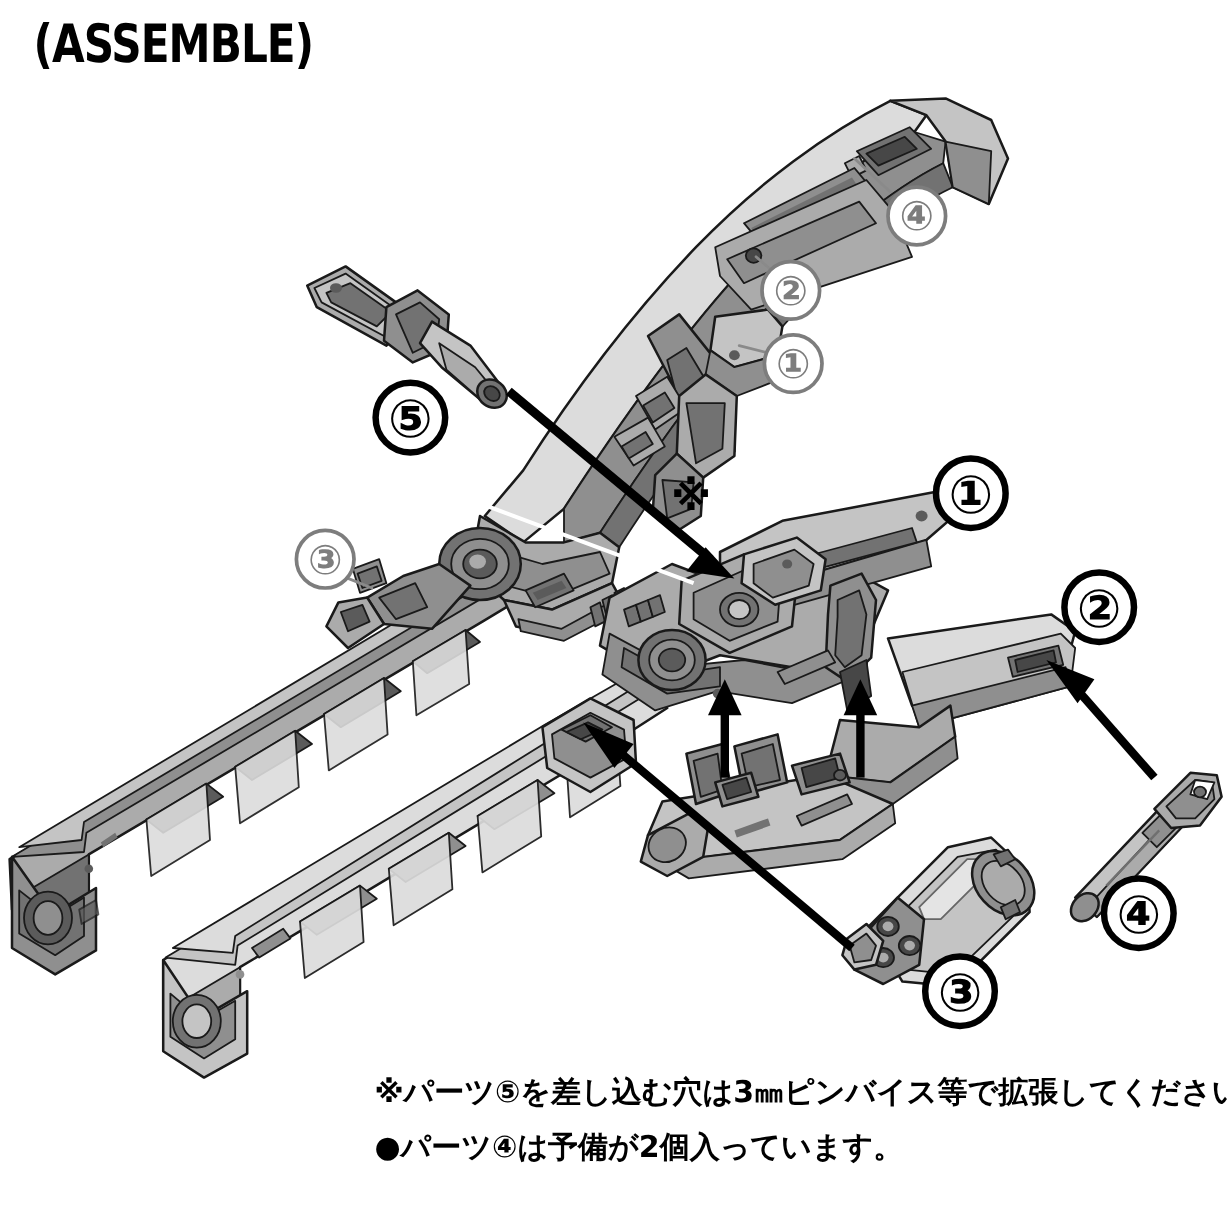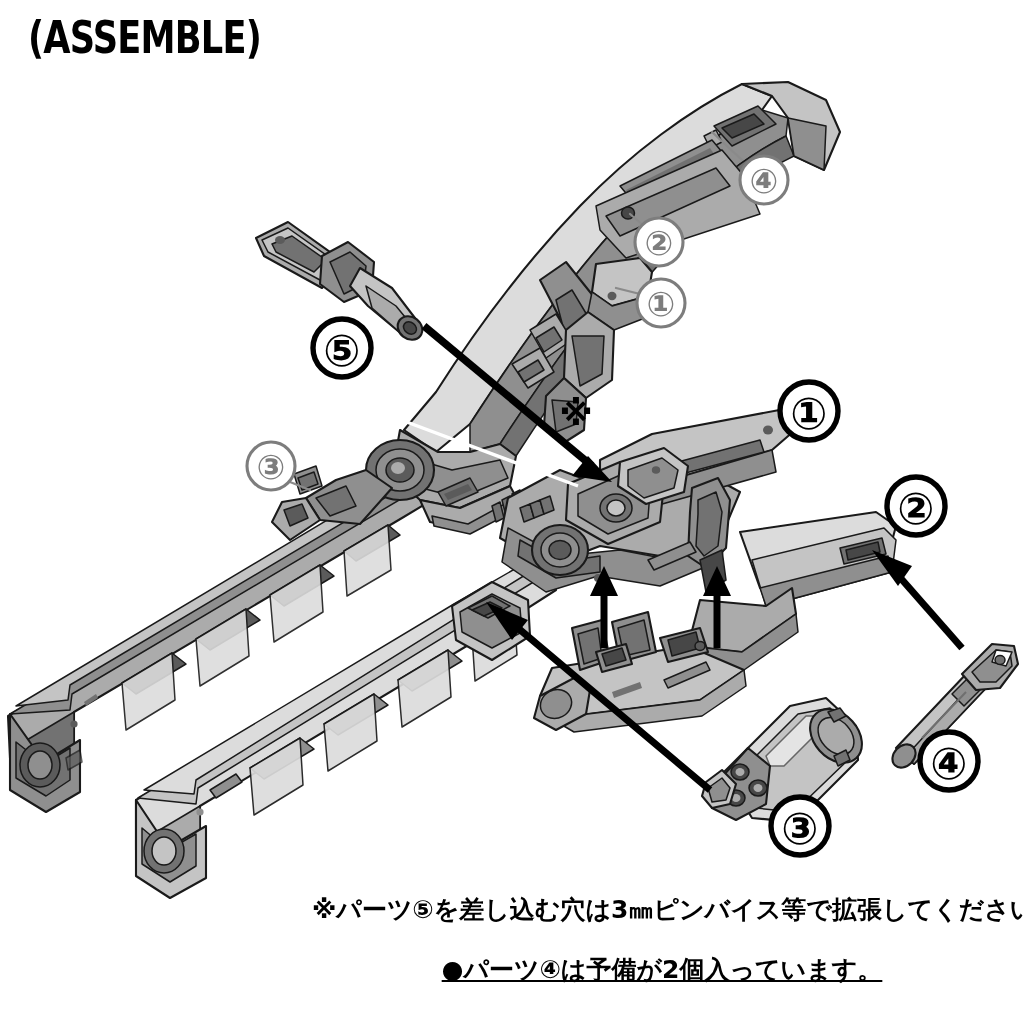--- a/index.html
+++ b/index.html
@@ -2,21 +2,21 @@
 <html><head>
 <meta charset="utf-8">
 <title>Assemble Instruction Sheet</title>
 <style>
   html,body{margin:0;padding:0;background:#ffffff;}
   body{
     width:1024px;height:1024px;overflow:hidden;position:relative;
     font-family:"Liberation Sans","DejaVu Sans",sans-serif;
     color:#000;
   }
-  #sheet{position:absolute;inset:0;background:#fff;text-align:center;}
+  #sheet{position:absolute;inset:0;background:#fff;}
 
   
   #title{
     position:absolute;left:28px;top:16px;
     font-family:"DejaVu Sans","Liberation Sans",sans-serif;
     font-weight:700;font-size:44px;letter-spacing:-1px;
     transform:scaleX(.80);transform-origin:left top;
     line-height:1;white-space:nowrap;color:#000;
   }
 
@@ -24,21 +24,21 @@
   #art{position:absolute;left:0;top:0;width:1024px;height:1024px;}
 
   
   #notes{
     position:absolute;left:312px;top:894px;width:700px;
     font-family:"DejaVu Sans","Liberation Sans",sans-serif;
     color:#000;
   }
   .note-line{font-size:25px;line-height:1.27;white-space:nowrap;font-weight:600;}
   .note-line.indent{padding-left:18px;}
-  .note-block-2{margin-top:28px;text-decoration:underline;}
+  .note-block-2{margin-top:14px;}
 </style>
 </head>
 <body>
 
 <div id="sheet">
 
   <div id="title">(ASSEMBLE)</div>
 
   <svg id="art" viewBox="0 0 1024 1024">
     <defs>

